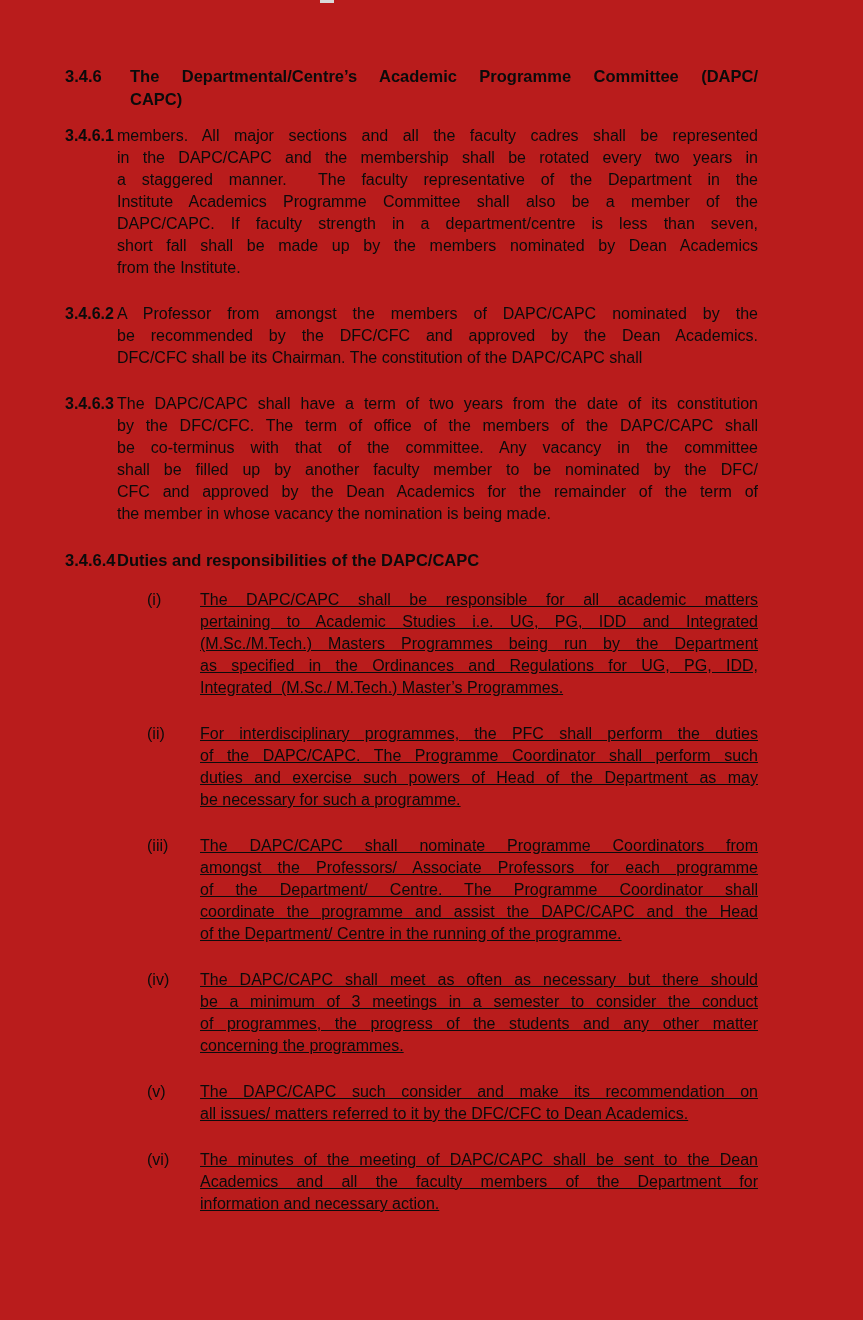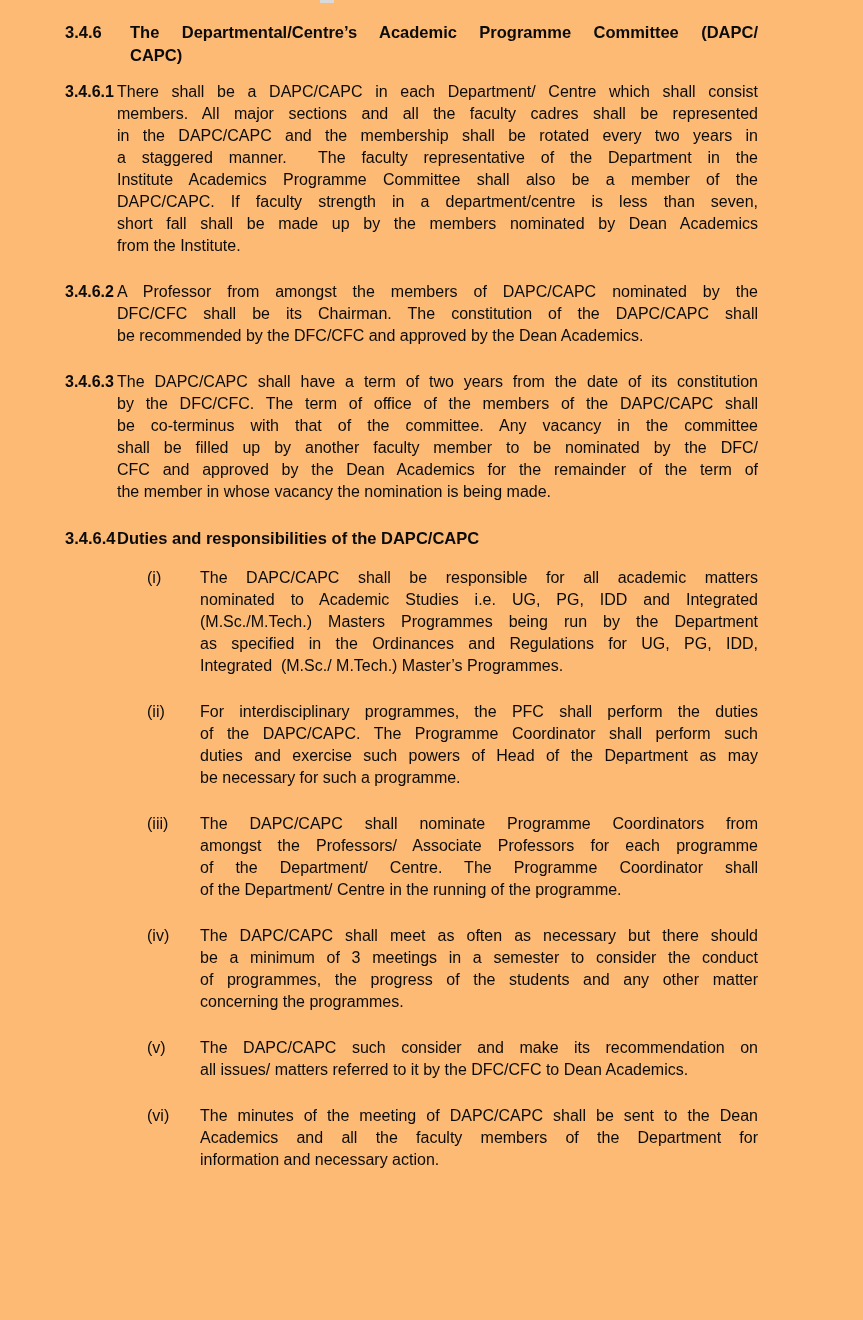--- a/index.html
+++ b/index.html
@@ -13,22 +13,22 @@
     font-family: "Liberation Sans", "DejaVu Sans", sans-serif;
     color: #0b0b0b;
     -webkit-font-smoothing: antialiased;
   }
   .page {
     position: relative;
     width: 863px;
     height: 1320px;
     overflow: hidden;
     box-sizing: border-box;
-    padding-top: 21px;
-    background: #fdba74;
+    padding-top: 65px;
+    background: #b91c1c;
   }
   .artifact {
     position: absolute;
     left: 320px;
     top: 0;
     width: 14px;
     height: 3px;
     background: #d9d9d9;
   }
   
@@ -68,21 +68,21 @@
     display: flex;
     margin-left: 147px;
     margin-bottom: 24px;
     font-size: 16px;
     line-height: 22px;
   }
   .item .marker {
     flex: 0 0 53px;
     width: 53px;
   }
-  .item .body { width: 558px; }
+  .item .body { width: 558px; text-decoration: underline; }
 
   
   .line {
     text-align: justify;
     text-align-last: justify;
   }
   .body .line:last-child {
     text-align-last: left;
   }
 </style>
@@ -95,36 +95,35 @@
       <div class="sec heading">
         <div class="num">3.4.6</div>
         <div class="body">
           <div class="line">The Departmental/Centre’s Academic Programme Committee (DAPC/</div>
           <div class="line">CAPC)</div>
         </div>
       </div>
       <div class="sec paragraph">
         <div class="num">3.4.6.1</div>
         <div class="body">
-          <div class="line">There shall be a DAPC/CAPC in each Department/ Centre which shall consist</div>
           <div class="line">members. All major sections and all the faculty cadres shall be represented</div>
           <div class="line">in the DAPC/CAPC and the membership shall be rotated every two years in</div>
           <div class="line">a staggered manner.&nbsp; The faculty representative of the Department in the</div>
           <div class="line">Institute Academics Programme Committee shall also be a member of the</div>
           <div class="line">DAPC/CAPC. If faculty strength in a department/centre is less than seven,</div>
           <div class="line">short fall shall be made up by the members nominated by Dean Academics</div>
           <div class="line">from the Institute.</div>
         </div>
       </div>
       <div class="sec paragraph">
         <div class="num">3.4.6.2</div>
         <div class="body">
           <div class="line">A Professor from amongst the members of DAPC/CAPC nominated by the</div>
+          <div class="line">be recommended by the DFC/CFC and approved by the Dean Academics.</div>
           <div class="line">DFC/CFC shall be its Chairman. The constitution of the DAPC/CAPC shall</div>
-          <div class="line">be recommended by the DFC/CFC and approved by the Dean Academics.</div>
         </div>
       </div>
       <div class="sec paragraph">
         <div class="num">3.4.6.3</div>
         <div class="body">
           <div class="line">The DAPC/CAPC shall have a term of two years from the date of its constitution</div>
           <div class="line">by the DFC/CFC. The term of office of the members of the DAPC/CAPC shall</div>
           <div class="line">be co-terminus with that of the committee. Any vacancy in the committee</div>
           <div class="line">shall be filled up by another faculty member to be nominated by the DFC/</div>
           <div class="line">CFC and approved by the Dean Academics for the remainder of the term of</div>
@@ -136,41 +135,42 @@
         <div class="body">
           <div class="line">Duties and responsibilities of the DAPC/CAPC</div>
         </div>
       </div>
     </div>
   <div id="list">
       <div class="item">
         <div class="marker">(i)</div>
         <div class="body">
           <div class="line">The DAPC/CAPC shall be responsible for all academic matters</div>
-          <div class="line">nominated to Academic Studies i.e. UG, PG, IDD and Integrated</div>
+          <div class="line">pertaining to Academic Studies i.e. UG, PG, IDD and Integrated</div>
           <div class="line">(M.Sc./M.Tech.) Masters Programmes being run by the Department</div>
           <div class="line">as specified in the Ordinances and Regulations for UG, PG, IDD,</div>
           <div class="line">Integrated&nbsp; (M.Sc./ M.Tech.) Master’s Programmes.</div>
         </div>
       </div>
       <div class="item">
         <div class="marker">(ii)</div>
         <div class="body">
           <div class="line">For interdisciplinary programmes, the PFC shall perform the duties</div>
           <div class="line">of the DAPC/CAPC. The Programme Coordinator shall perform such</div>
           <div class="line">duties and exercise such powers of Head of the Department as may</div>
           <div class="line">be necessary for such a programme.</div>
         </div>
       </div>
       <div class="item">
         <div class="marker">(iii)</div>
         <div class="body">
           <div class="line">The DAPC/CAPC shall nominate Programme Coordinators from</div>
           <div class="line">amongst the Professors/ Associate Professors for each programme</div>
           <div class="line">of the Department/ Centre. The Programme Coordinator shall</div>
+          <div class="line">coordinate the programme and assist the DAPC/CAPC and the Head</div>
           <div class="line">of the Department/ Centre in the running of the programme.</div>
         </div>
       </div>
       <div class="item">
         <div class="marker">(iv)</div>
         <div class="body">
           <div class="line">The DAPC/CAPC shall meet as often as necessary but there should</div>
           <div class="line">be a minimum of 3 meetings in a semester to consider the conduct</div>
           <div class="line">of programmes, the progress of the students and any other matter</div>
           <div class="line">concerning the programmes.</div>

